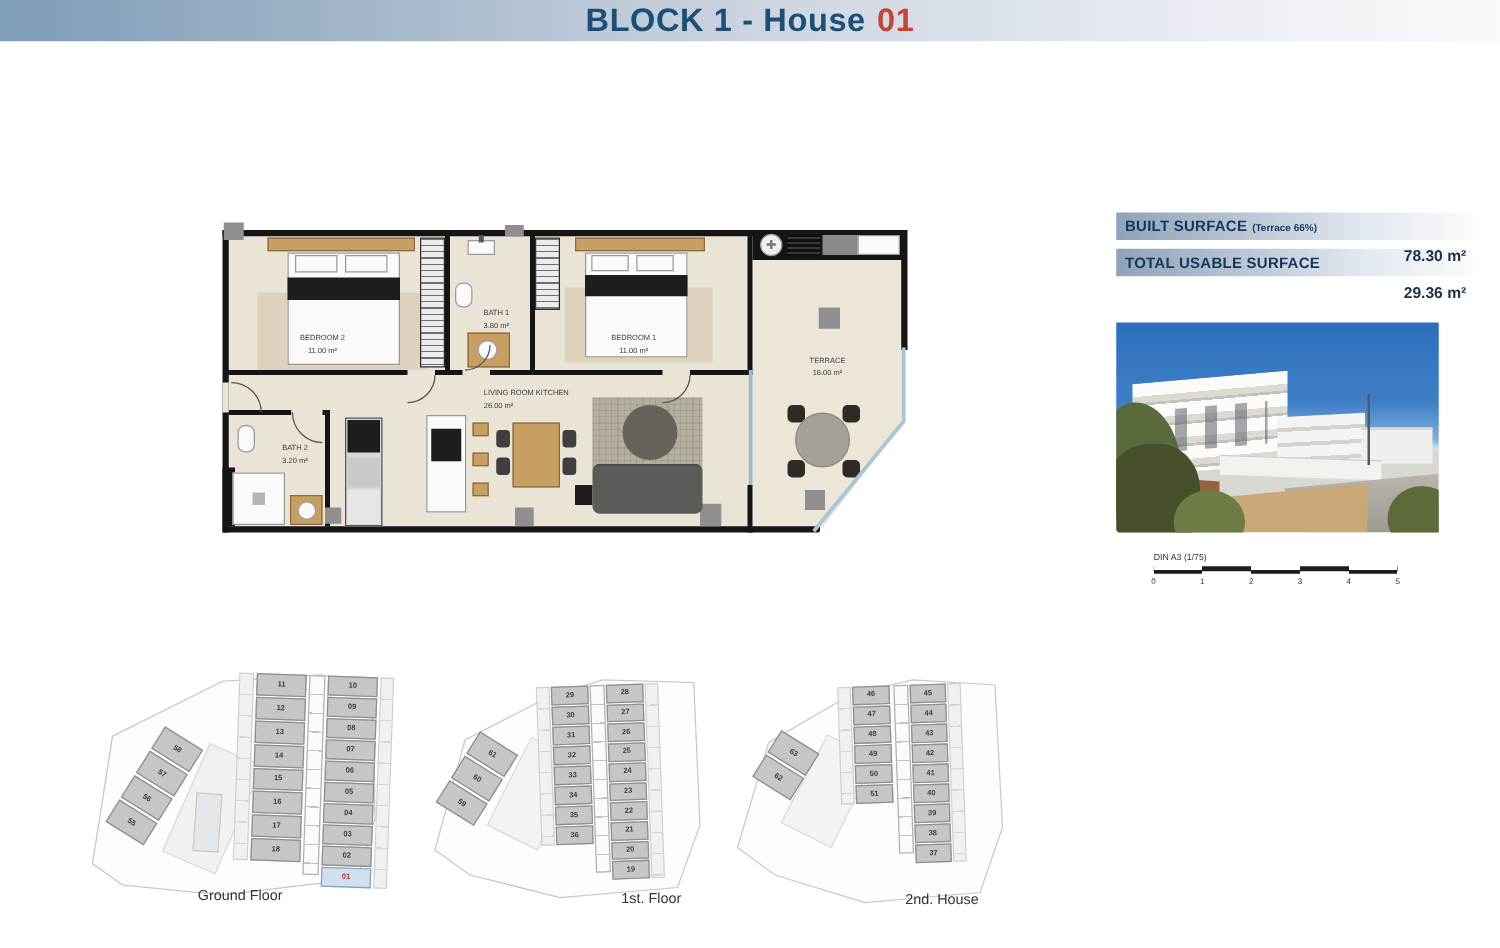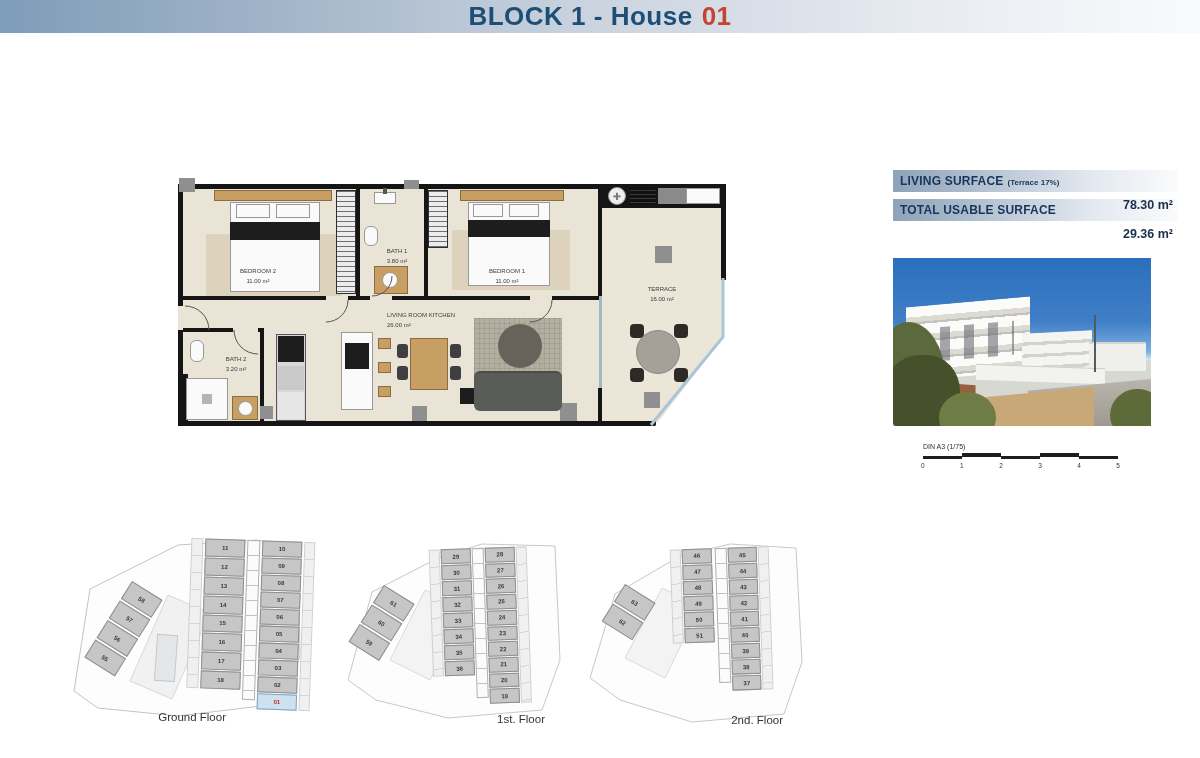--- a/index.html
+++ b/index.html
@@ -246,22 +246,22 @@
       <path d="M7,128 A24,24 0 0 1 31,152" stroke="#555" stroke-width="1" fill="none"></path>
       <path d="M170,122 A22,22 0 0 1 148,144" stroke="#555" stroke-width="1" fill="none"></path>
       <path d="M194,118 A20,20 0 0 0 214,98" stroke="#555" stroke-width="1" fill="none"></path>
       <path d="M374,122 A22,22 0 0 1 352,144" stroke="#555" stroke-width="1" fill="none"></path>
       <path d="M56,152 A24,24 0 0 0 80,176" stroke="#555" stroke-width="1" fill="none"></path>
     </svg>
   </div>
 
   <div class="surf">
     <div class="surf-row">
-      <span class="lbl">LIVING SURFACE</span>
-      <span class="note">(Terrace 17%)</span>
+      <span class="lbl">BUILT SURFACE</span>
+      <span class="note">(Terrace 66%)</span>
       <span class="val">78.30 m²</span>
     </div>
     <div class="surf-row">
       <span class="lbl">TOTAL USABLE SURFACE</span>
       <span class="note"></span>
       <span class="val">29.36 m²</span>
     </div>
   </div>
 
   <div class="photo">
@@ -401,16 +401,16 @@
           <div class="u">39</div>
           <div class="u">38</div>
           <div class="u">37</div>
         </div>
       <div class="strip sR"></div>
     </div>
     <div class="wing">
         <div class="u">63</div>
         <div class="u">62</div>
       </div>
-    <div class="fklabel">2nd. Floor</div>
+    <div class="fklabel">2nd. House</div>
   </div>
 
 </div>
 
 </body></html>

